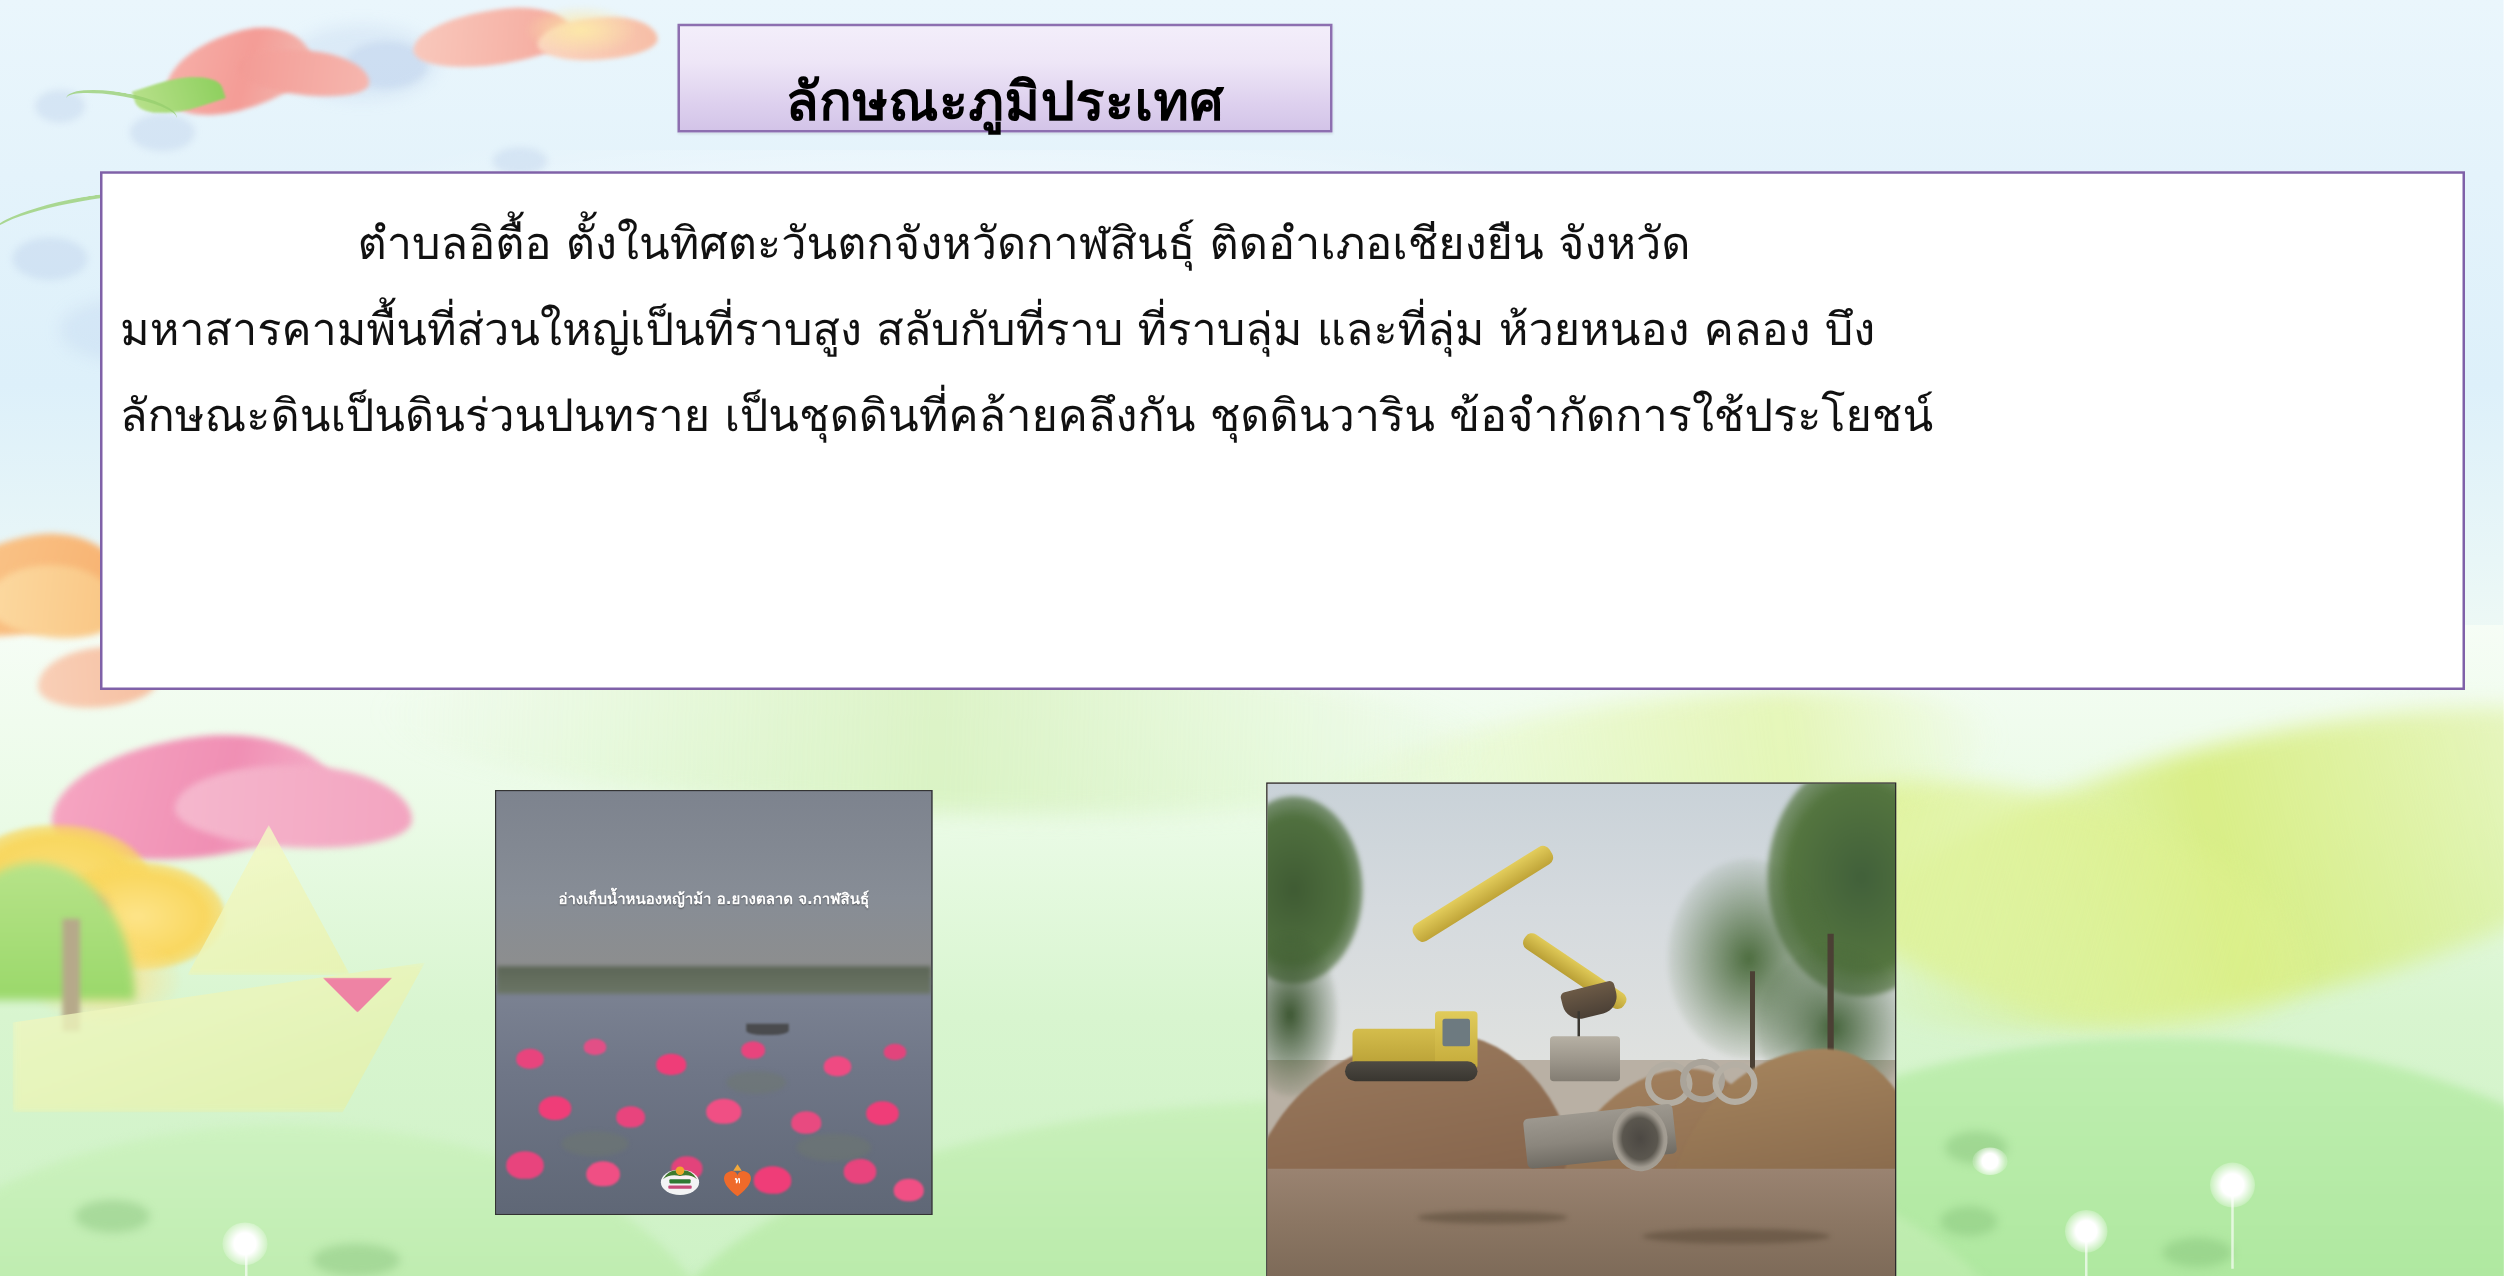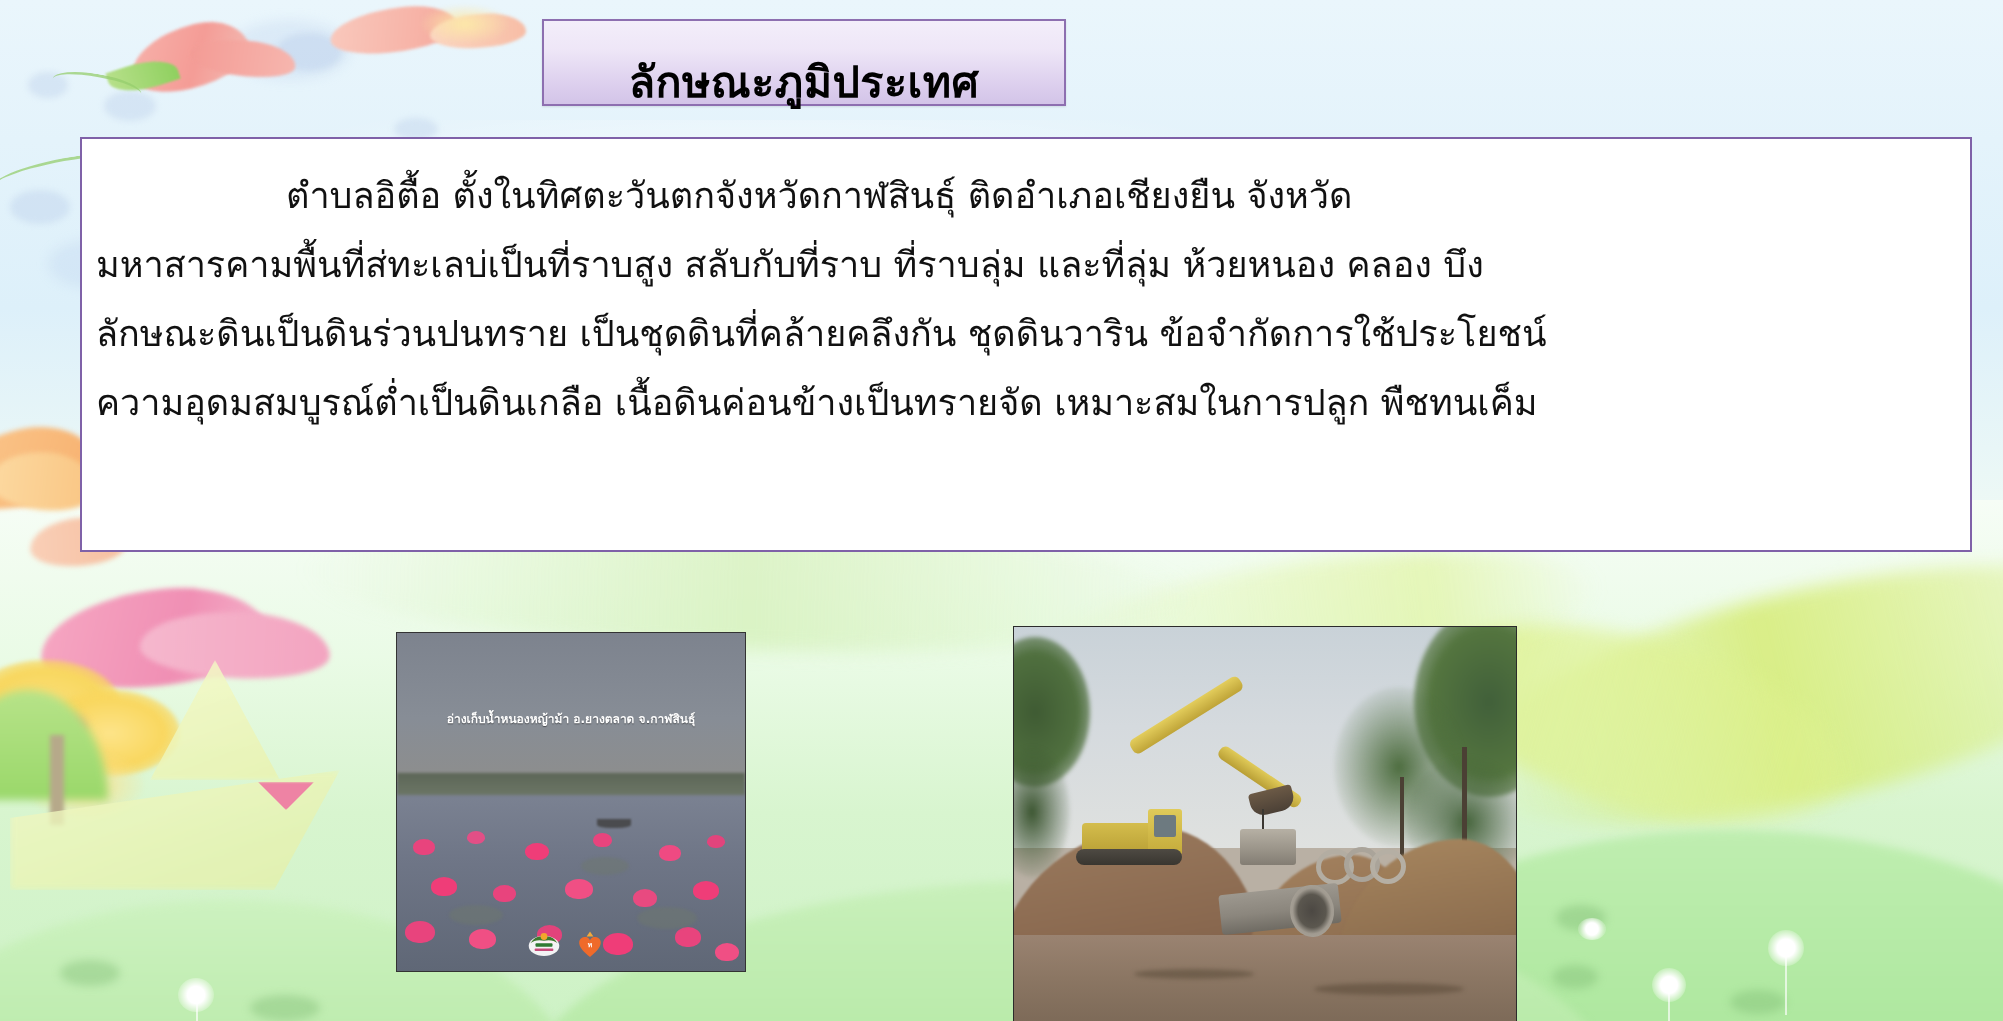--- a/index.html
+++ b/index.html
@@ -185,23 +185,22 @@
   <div class="puffstem" style="left:196px;top:1000px;height:21px;"></div>
   <div class="puff" style="left:178px;top:978px;width:36px;height:34px;"></div>
 </div>
 
 <div id="title-box">
   <div id="title-text" class="nodrag">ลักษณะภูมิประเทศ</div>
 </div>
 
 <div id="body-box">
   <div class="bodyline first">ตำบลอิตื้อ  ตั้งในทิศตะวันตกจังหวัดกาฬสินธุ์  ติดอำเภอเชียงยืน  จังหวัด</div>
-  <div class="bodyline">มหาสารคามพื้นที่ส่ทะเลบ่เป็นที่ราบสูง  สลับกับที่ราบ  ที่ราบลุ่ม  และที่ลุ่ม  ห้วยหนอง  คลอง  บึง</div>
+  <div class="bodyline">มหาสารคามพื้นที่ส่วนใหญ่เป็นที่ราบสูง  สลับกับที่ราบ  ที่ราบลุ่ม  และที่ลุ่ม  ห้วยหนอง  คลอง  บึง</div>
   <div class="bodyline">ลักษณะดินเป็นดินร่วนปนทราย  เป็นชุดดินที่คล้ายคลึงกัน  ชุดดินวาริน  ข้อจำกัดการใช้ประโยชน์</div>
-  <div class="bodyline">ความอุดมสมบูรณ์ต่ำเป็นดินเกลือ  เนื้อดินค่อนข้างเป็นทรายจัด  เหมาะสมในการปลูก  พืชทนเค็ม</div>
 </div>
 
 <div id="poster">
   <div class="poster-sky"></div>
   <div class="poster-water"></div>
 
   <div style="position:absolute;left:0;top:140px;width:100%;height:22px;background:linear-gradient(180deg,#5c6657 0%,#6b7565 100%);filter:blur(1.5px);"></div>
 
   <div class="lotus" style="left:16px;top:206px;width:22px;height:16px;background:#e8447d;"></div>
   <div class="lotus" style="left:70px;top:198px;width:18px;height:13px;background:#e24f86;"></div>

